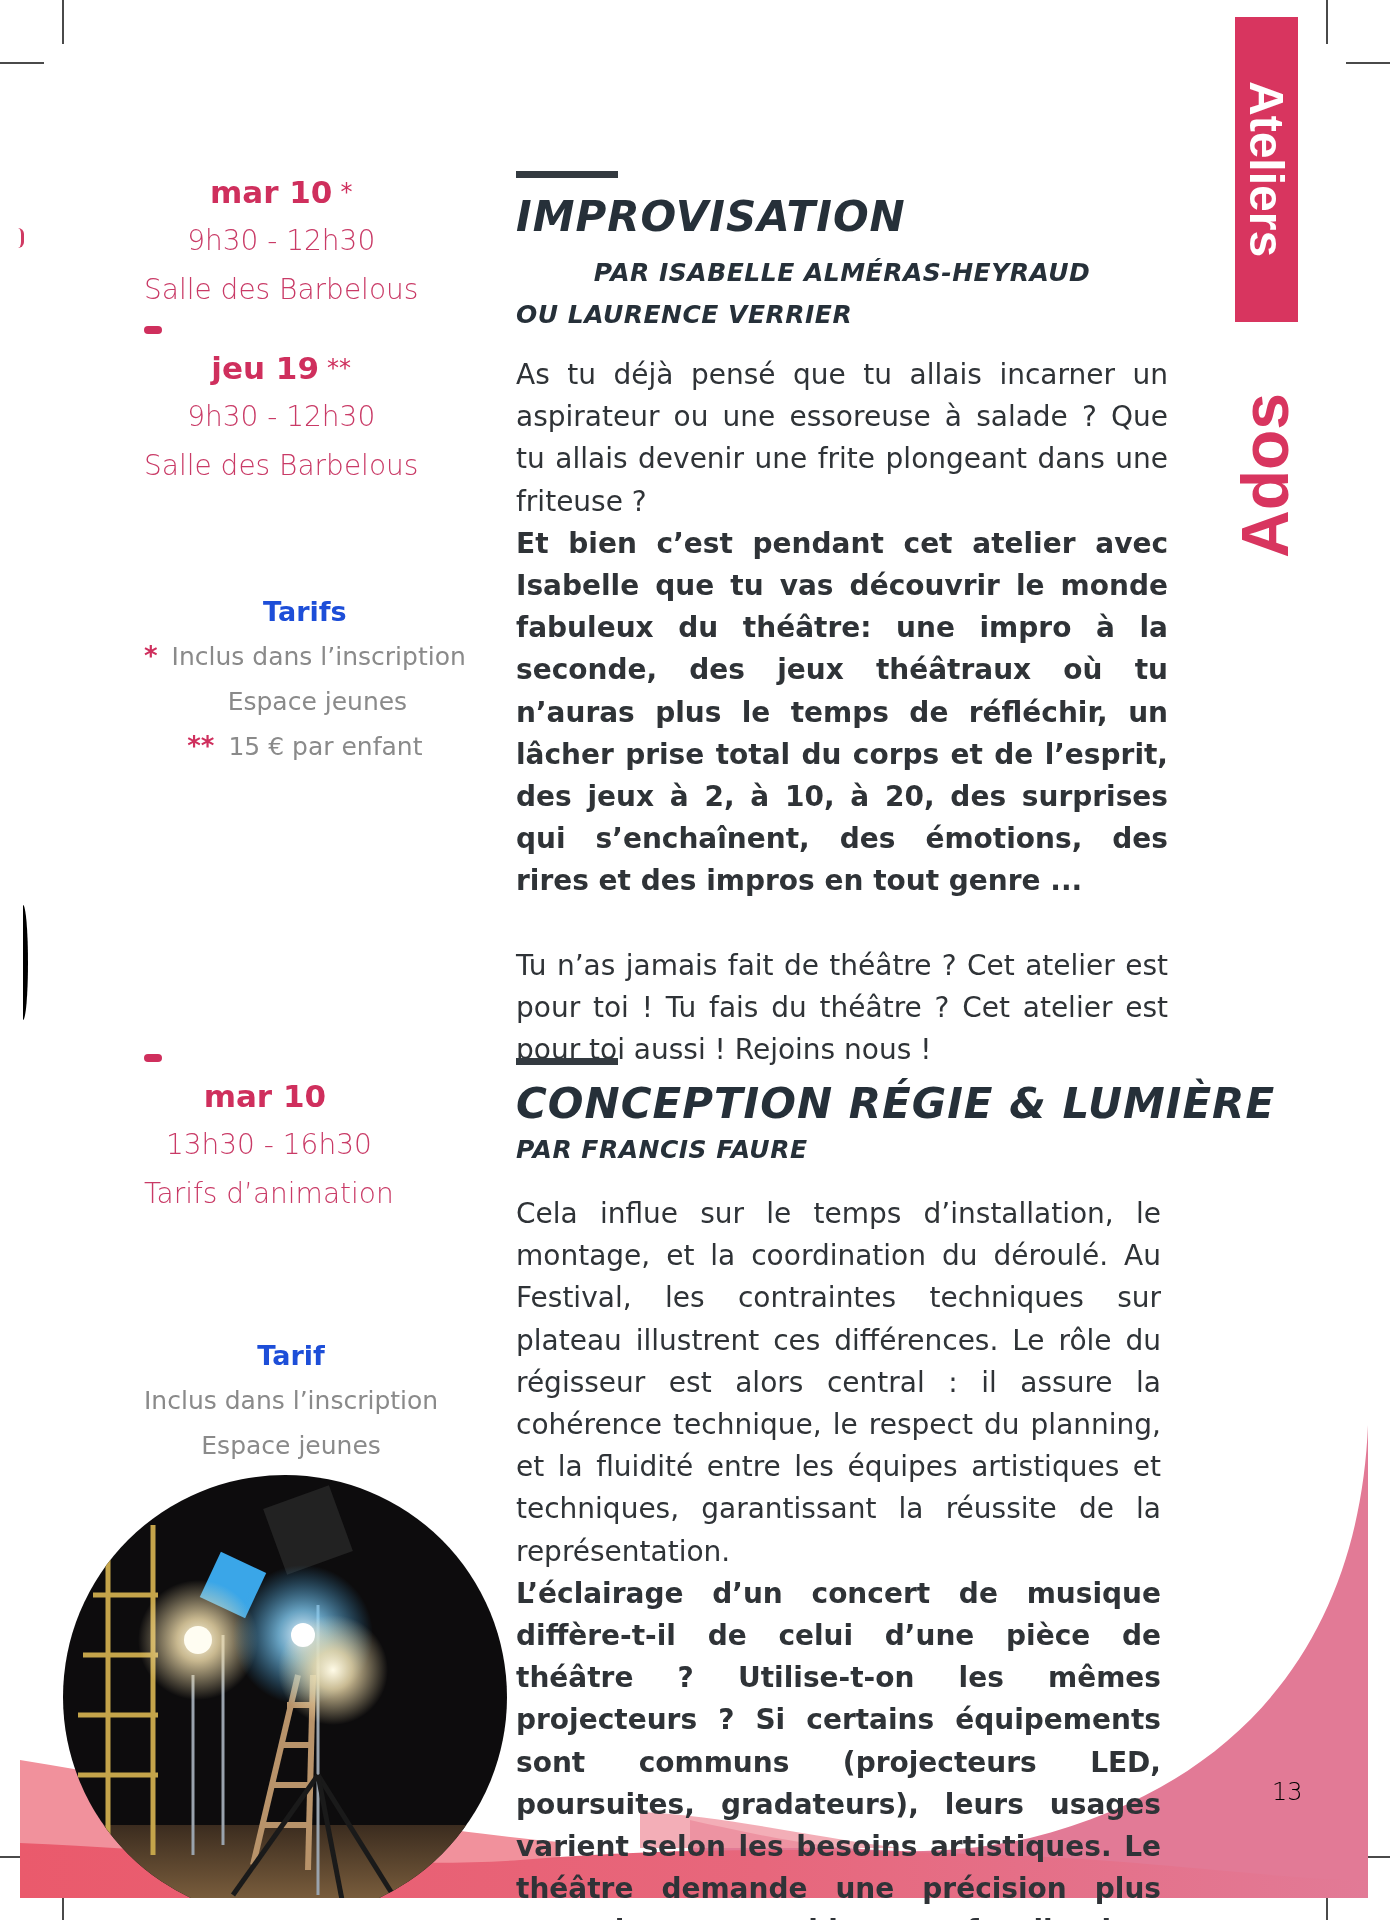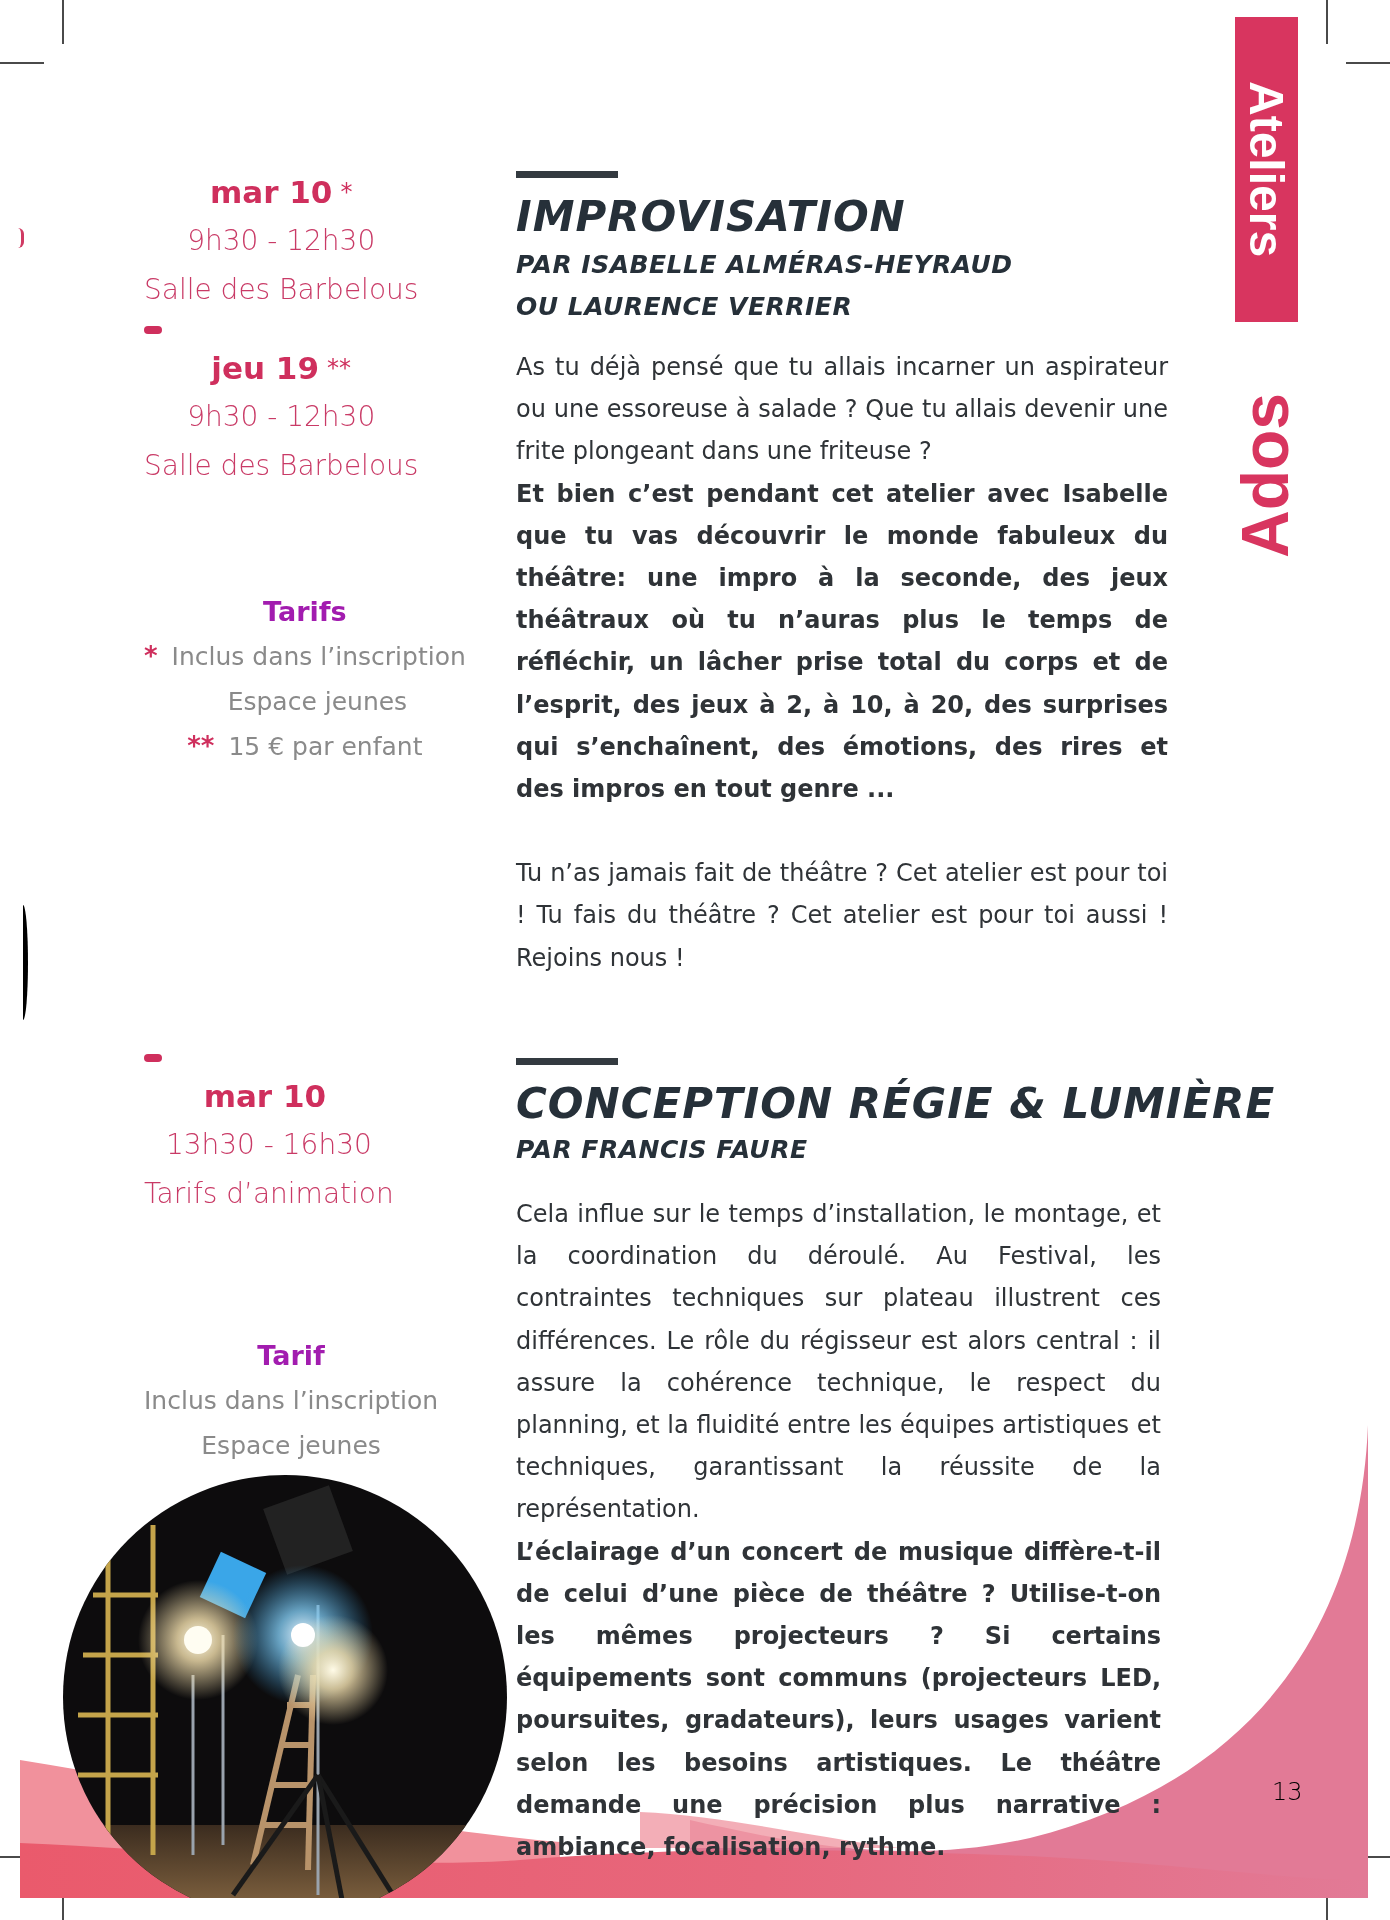--- a/index.html
+++ b/index.html
@@ -26,33 +26,33 @@
                display: flex; align-items: center; justify-content: center; }
   .side-ados span { writing-mode: vertical-rl; transform: rotate(180deg); color: #d8355f;
                     font-family: "Liberation Sans", sans-serif; font-weight: bold; font-size: 66px; }
 
   
   .info { position: absolute; left: 144px; color: #c9325c; font-family: "DejaVu Sans", sans-serif; text-align: center; }
   .day { font-weight: bold; font-size: 31px; line-height: 48px; color: #cf2f5d; }
   .day .mark { font-weight: normal; font-size: 24px; vertical-align: top; margin-left: 8px; color: #cf2f5d; }
   .slot { font-size: 28px; line-height: 49px; color: #c93a66; font-weight: 300; }
   .dash { width: 18px; height: 8px; border-radius: 4px; background: #cf2f5d; margin: 12px 0 10px 0; }
-  .tarif-title { font-weight: bold; font-size: 27px; line-height: 44px; color: #a21caf; }
+  .tarif-title { font-weight: bold; font-size: 27px; line-height: 44px; color: #1d4ed8; }
   .tarif-line { font-size: 25px; line-height: 45px; color: #8a8a8a; }
   .tarif-line .star { color: #cf2f5d; font-size: 26px; margin-right: 14px; font-weight: bold; }
   .tarif-line.indent { padding-left: 25px; }
 
   
   .article { position: absolute; left: 516px; width: 652px; color: #2a2f35; }
   .rule { width: 102px; height: 7px; background: #333a40; }
   .title { font-family: "DejaVu Sans", sans-serif; font-weight: bold; font-style: italic;
            color: #263039; font-size: 42px; line-height: 50px; letter-spacing: 1px; margin-top: 14px; white-space: nowrap; }
   .byline { font-family: "DejaVu Sans", sans-serif; font-weight: bold; font-style: italic;
             color: #263039; font-size: 25px; line-height: 42px; letter-spacing: 0.5px; }
-  .body { font-family: "DejaVu Sans", sans-serif; font-size: 24px; line-height: 42.2px; color: #2f3337;
+  .body { font-family: "DejaVu Sans", sans-serif; font-size: 28px; line-height: 42.2px; color: #2f3337;
           text-align: justify; text-align-last: left; margin: 0; }
   .body + .body { margin-top: 0; font-weight: bold; }
   .gap { height: 42px; }
 
   .page-number { position: absolute; left: 1272px; top: 1778px; font-family: "DejaVu Sans", sans-serif;
                  font-size: 24px; color: #000000; font-weight: 300; }
 
   .photo-wrap { position: absolute; left: 63px; top: 1475px; width: 444px; height: 444px; border-radius: 50%;
                 overflow: hidden; clip-path: inset(0 0 21px 0); }
 </style>
@@ -171,21 +171,21 @@
   <div class="info" style="top:590px;">
     <div class="tarif-title">Tarifs</div>
     <div class="tarif-line"><span class="star">*</span><span>Inclus dans l’inscription</span></div>
     <div class="tarif-line indent">Espace jeunes</div>
     <div class="tarif-line"><span class="star">**</span><span>15 € par enfant</span></div>
   </div>
 
   <div class="article" style="top:171px;">
     <div class="rule"></div>
     <div class="title">IMPROVISATION</div>
-    <div class="byline" style="margin-top:2px;">PAR ISABELLE ALMÉRAS-HEYRAUD</div>
+    <div class="byline" style="margin-top:10px;text-align:center;">PAR ISABELLE ALMÉRAS-HEYRAUD</div>
     <div class="byline">OU LAURENCE VERRIER</div>
     <div style="height:18px;"></div>
     <p class="body">As tu déjà pensé que tu allais incarner un aspirateur ou une essoreuse à salade ? Que tu allais devenir une frite plongeant dans une friteuse ?</p>
     <p class="body">Et bien c’est pendant cet atelier avec Isabelle que tu vas découvrir le monde fabuleux du théâtre: une impro à la seconde, des jeux théâtraux où tu n’auras plus le temps de réfléchir, un lâcher prise total du corps et de l’esprit, des jeux à 2, à 10, à 20, des surprises qui s’enchaînent, des émotions, des rires et des impros en tout genre ...</p>
     <div class="gap"></div>
     <p class="body">Tu n’as jamais fait de théâtre ? Cet atelier est pour toi ! Tu fais du théâtre ? Cet atelier est pour toi aussi ! Rejoins nous !</p>
   </div>
 
   <div class="info" style="top:1048px;">
     <div class="dash" style="margin-top:6px;"></div>

